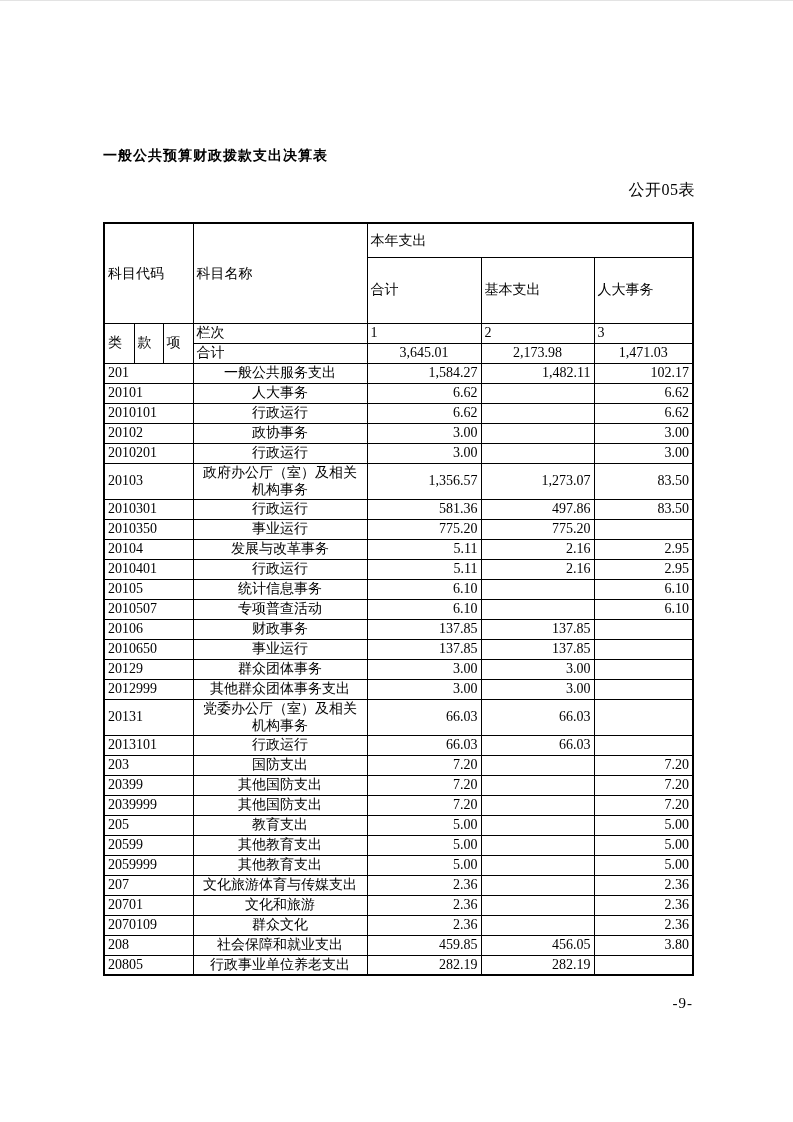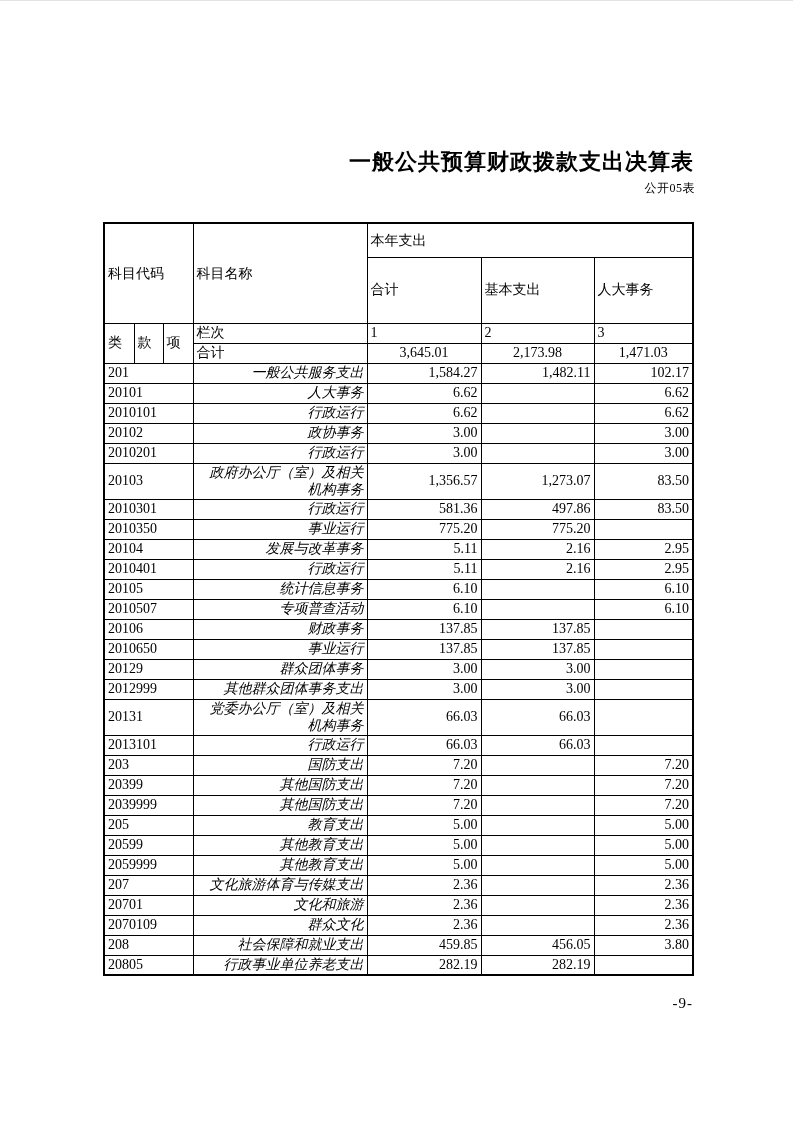--- a/index.html
+++ b/index.html
@@ -15,31 +15,31 @@
     height: 1122px;
     background: #ffffff;
     border-top: 1px solid #e3e3e3;
     overflow: hidden;
   }
   .doc-title {
     position: absolute;
     left: 103px;
     top: 146px;
     width: 591px;
-    text-align: right;
-    font-size: 22px;
+    text-align: left;
+    font-size: 14px;
     font-weight: bold;
     letter-spacing: 1px;
     white-space: nowrap;
   }
   .form-label {
     position: absolute;
     right: 98px;
     top: 179px;
-    font-size: 12px;
+    font-size: 16px;
     letter-spacing: 0.5px;
   }
   .meta-row {
     position: absolute;
     left: 104px;
     right: 98px;
     top: 199px;
     display: flex;
     justify-content: space-between;
     font-size: 14px;
@@ -63,21 +63,21 @@
     vertical-align: middle;
     overflow: hidden;
   }
   .hrow1 { height: 34px; }
   .hrow2 { height: 66px; }
   .hrow3 { height: 20px; }
   .hrow4 { height: 20px; }
   tr.data-row { height: 20px; }
   th.center, td.center { text-align: left; }
   td.code { text-align: left; padding-left: 2px; }
-  td.name { text-align: right; word-break: break-all; font-style: italic; }
+  td.name { text-align: center; word-break: break-all; }
   td.num  { text-align: right; padding-right: 3px; }
   td.bold-num { font-weight: bold; text-align: center; margin-top: 44px; }
   .page-number {
     position: absolute;
     right: 100px;
     top: 994px;
     font-size: 15px;
     letter-spacing: 1px;
   }
 </style>

